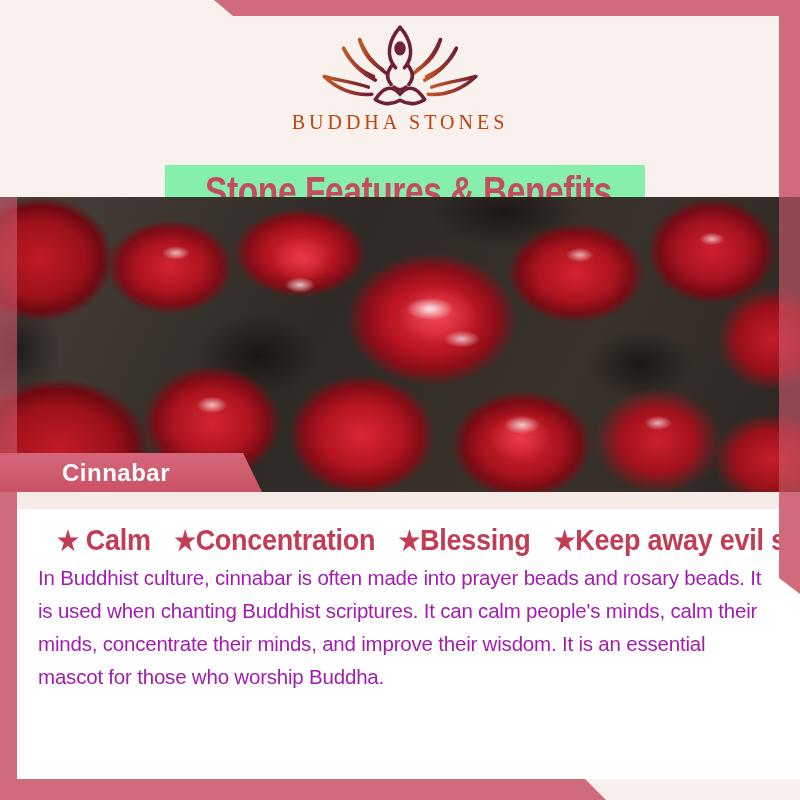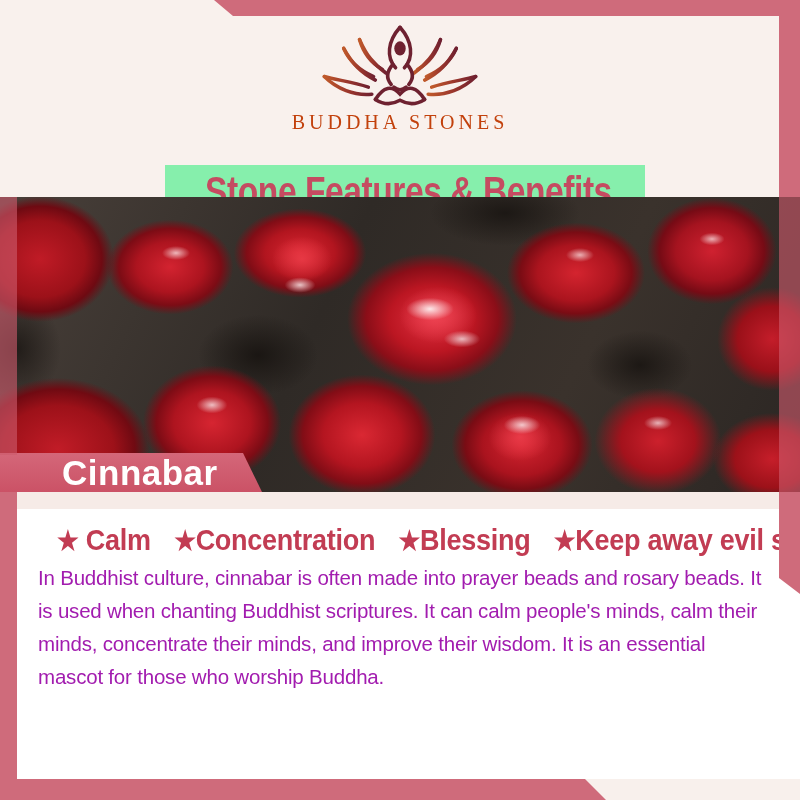--- a/index.html
+++ b/index.html
@@ -72,21 +72,21 @@
       radial-gradient(70px 46px at 640px 168px, rgba(22,18,15,.8), rgba(22,18,15,0) 75%),
       radial-gradient(60px 70px at 16px 152px,  rgba(24,20,17,.8), rgba(24,20,17,0) 75%),
       linear-gradient(115deg, #49403a 0%, #2f2a26 40%, #3a322c 70%, #2b2623 100%);
   }
 
   
   .ribbon { position:absolute; left:0; top:453px; width:262px; height:39px; z-index:30;
             clip-path:polygon(0 0, 243px 0, 262px 39px, 0 39px);
             background:linear-gradient(180deg, #d46779 0%, #cb5266 100%);
             display:flex; align-items:center; }
-  .ribbon .name { color:#ffffff; font-weight:bold; font-size:35px; padding-left:62px;
+  .ribbon .name { color:#ffffff; font-weight:bold; font-size:24px; padding-left:62px;
             letter-spacing:.5px; }
 
   
   .band-cream { position:absolute; left:0; top:492px; width:800px; height:17px;
                 background:#f6ebe7; z-index:15; }
   .content { position:absolute; left:0; top:509px; width:800px; height:270px;
              background:#ffffff; z-index:15; }
 
   .benefits { position:absolute; left:0; top:14px; width:800px; text-align:center; white-space:nowrap; }
   .benefits .row { display:inline-block; transform:scaleX(.9); color:#c23c53;

